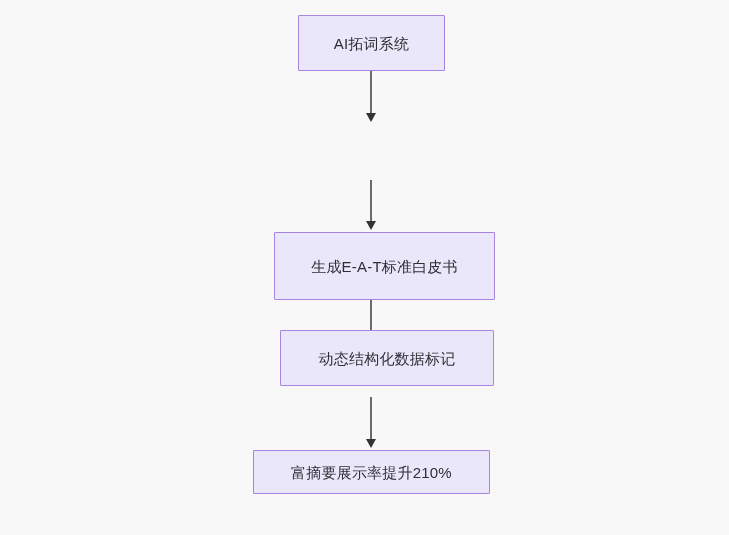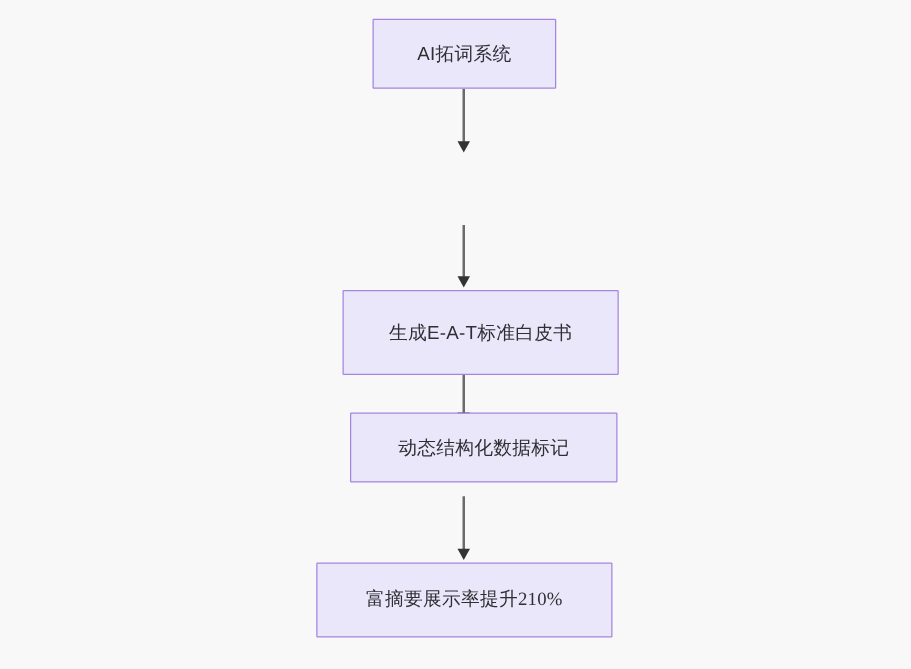--- a/index.html
+++ b/index.html
@@ -73,17 +73,17 @@
 
 
   <div class="node" style="left:261px; top:232px; width:221px; height:68px;margin-left:13px;">
     <span class="node-label">生成E-A-T标准白皮书</span>
   </div>
 
   <div class="node" style="left:264px; top:330px; width:214px; height:56px;margin-left:16px;">
     <span class="node-label">动态结构化数据标记</span>
   </div>
 
-  <div class="node" style="left:253px; top:450px; width:237px; height:60px;font-family:Liberation Serif, serif;">
+  <div class="node" style="left:253px; top:450px; width:237px; height:44px;">
     <span class="node-label">富摘要展示率提升210%</span>
   </div>
 
 </div>
 
 </body></html>

